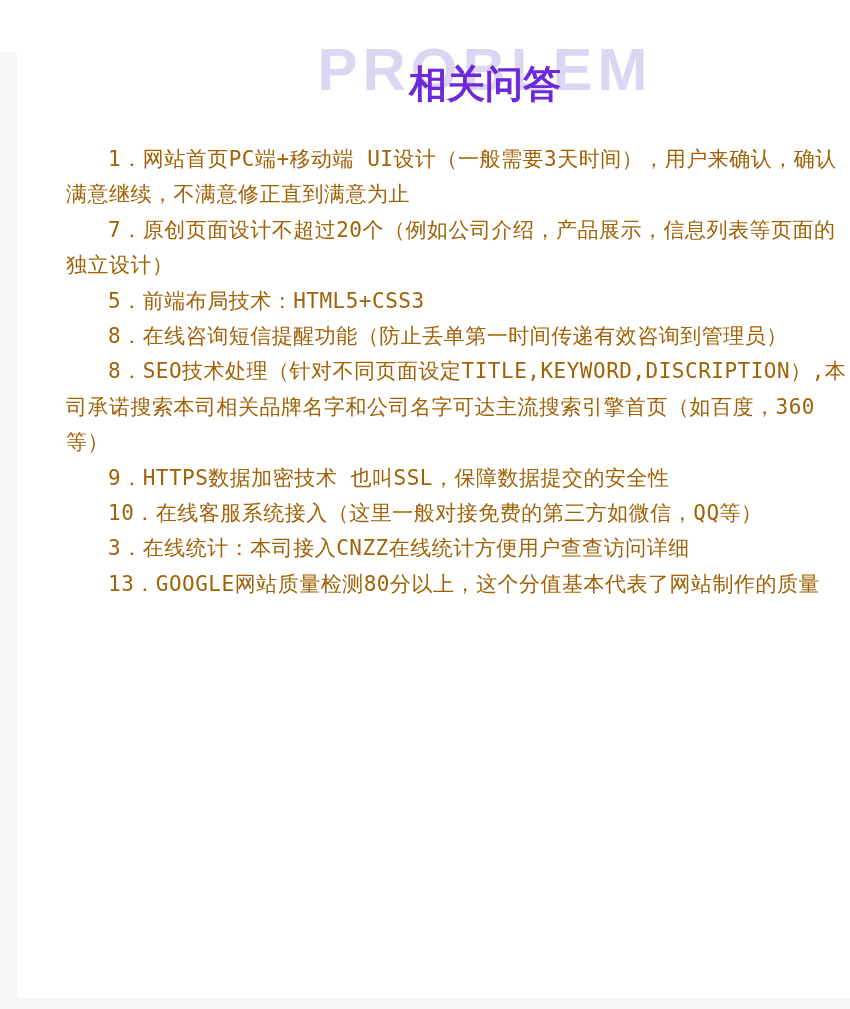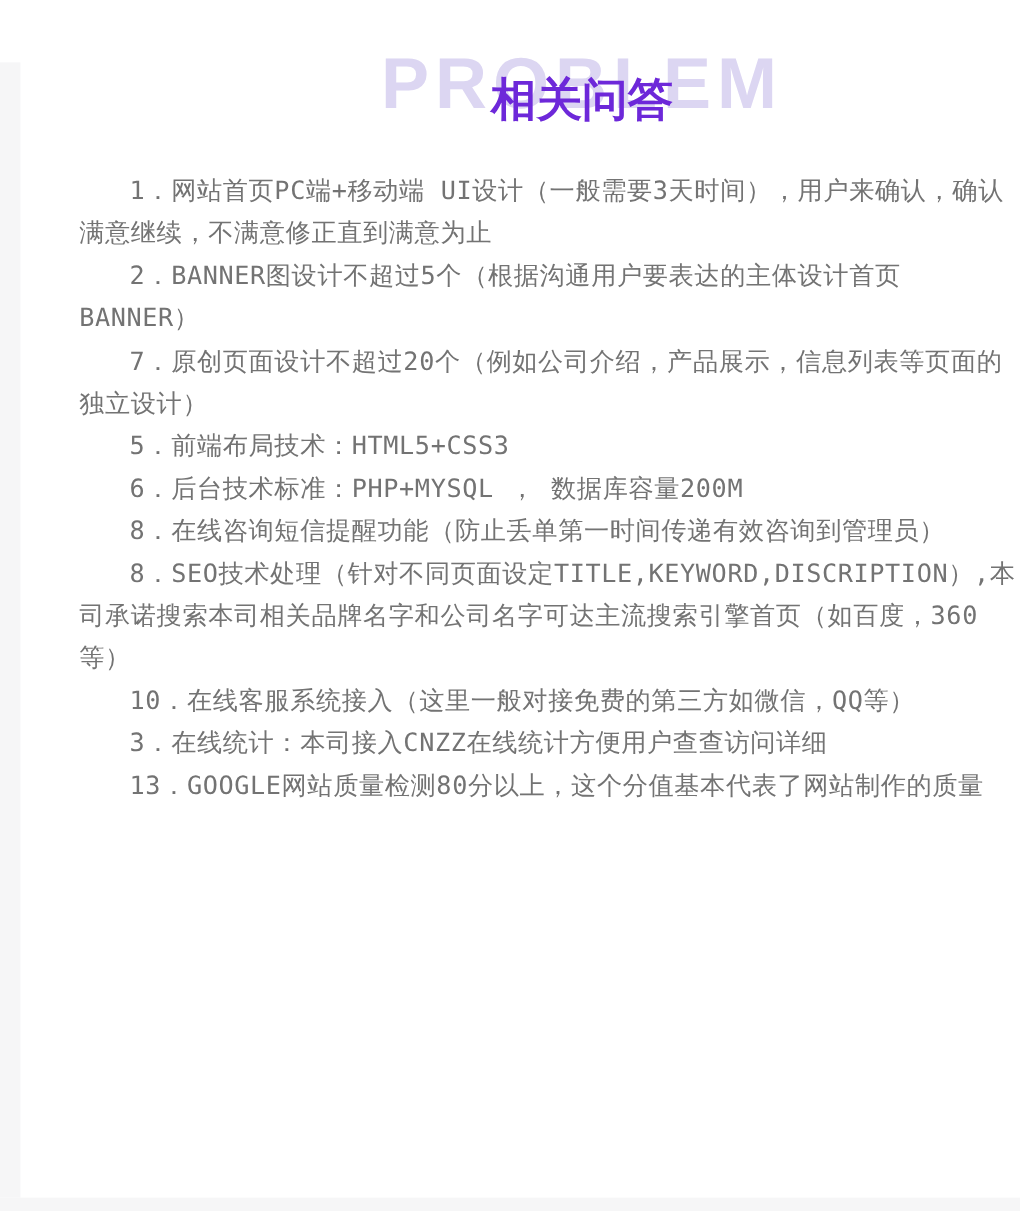--- a/index.html
+++ b/index.html
@@ -65,21 +65,21 @@
   }
   .faq {
     position: relative;
     padding: 12px 22px 0 34px;
   }
   .faq p {
     margin: 0;
     text-indent: 2em;
     font-size: 21px;
     line-height: 35.4px;
-    color: #737373;
+    color: #a16207;
     font-family: "DejaVu Sans Mono", "DejaVu Sans", sans-serif;
     letter-spacing: 0.5px;
   }
   .warning {
     margin: 70px 0 0 106px;
     font-size: 22px;
     font-weight: 700;
     color: #e8464d;
     font-family: "DejaVu Sans Mono", "DejaVu Sans", sans-serif;
     letter-spacing: 0.5px;
@@ -91,26 +91,25 @@
 <div class="canvas">
   <div class="card">
 
     <div class="header">
       <div class="watermark">PROBLEM</div>
       <h1 class="page-title">相关问答</h1>
     </div>
 
     <div class="faq">
       <p>1．网站首页PC端+移动端 UI设计（一般需要3天时间），用户来确认，确认满意继续，不满意修正直到满意为止</p>
-      <p>2．BANNER图设计不超过5个（根据沟通用户要表达的主体设计首页BANNER）</p>
       <p>7．原创页面设计不超过20个（例如公司介绍，产品展示，信息列表等页面的独立设计）</p>
       <p>5．前端布局技术：HTML5+CSS3</p>
-      <p>6．后台技术标准：PHP+MYSQL ， 数据库容量200M</p>
       <p>8．在线咨询短信提醒功能（防止丢单第一时间传递有效咨询到管理员）</p>
       <p>8．SEO技术处理（针对不同页面设定TITLE,KEYWORD,DISCRIPTION）,本司承诺搜索本司相关品牌名字和公司名字可达主流搜索引擎首页（如百度，360等）</p>
+      <p>9．HTTPS数据加密技术 也叫SSL，保障数据提交的安全性</p>
       <p>10．在线客服系统接入（这里一般对接免费的第三方如微信，QQ等）</p>
       <p>3．在线统计：本司接入CNZZ在线统计方便用户查查访问详细</p>
       <p>13．GOOGLE网站质量检测80分以上，这个分值基本代表了网站制作的质量</p>
     </div>
 
 
     <div class="left-gutter"></div>
   </div>
 </div>
 

